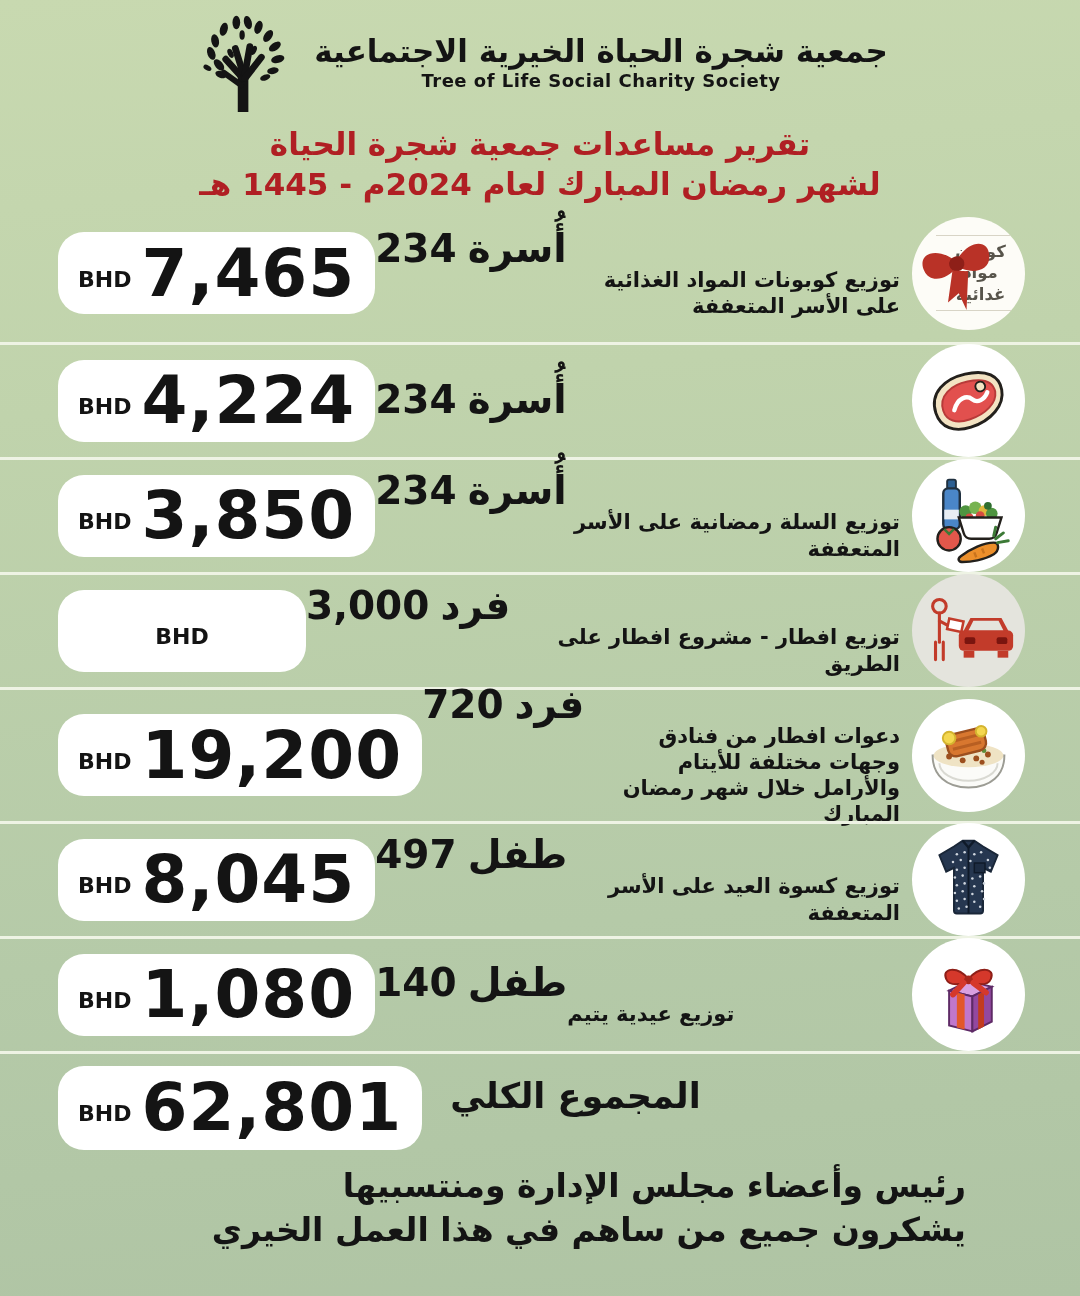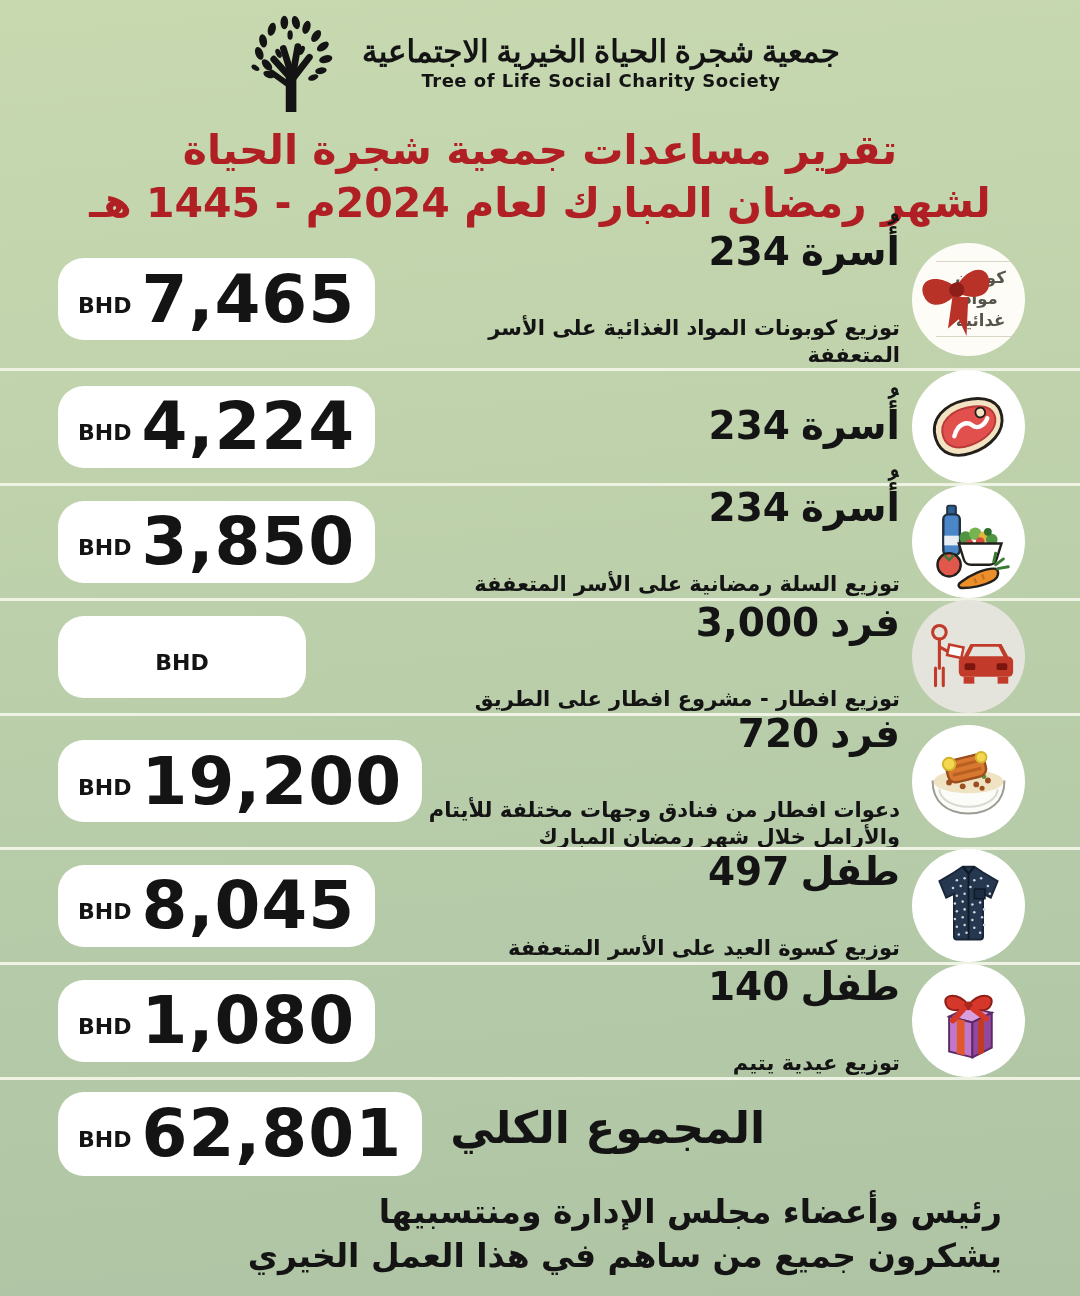--- a/index.html
+++ b/index.html
@@ -11,37 +11,37 @@
   .page{
     width:1080px;height:1296px;position:relative;
     background:linear-gradient(175deg,#c8d9b0 0%,#c0d3ac 30%,#b5caa8 70%,#afc4a4 100%);
     display:flex;flex-direction:column;
   }
   
   .header{display:flex;justify-content:center;align-items:center;gap:16px;height:110px;padding-top:8px;flex:none;}
   .logo{width:106px;height:98px;flex:none;}
   .logo svg{width:106px;height:98px;display:block;}
   .org-names{text-align:center;}
-  .org-ar{direction:rtl;font-size:31px;font-weight:bold;line-height:1.15;font-family:Liberation Serif, serif;}
+  .org-ar{direction:rtl;font-size:31px;font-weight:bold;line-height:1.15;}
   .org-en{font-size:18px;font-weight:bold;letter-spacing:.5px;line-height:1.2;}
   
-  .main-title{direction:rtl;text-align:center;color:#b01f23;font-weight:bold;font-size:41px;line-height:1.3;margin-top:6px;flex:none;}
+  .main-title{direction:rtl;text-align:center;color:#b01f23;font-weight:bold;font-size:31px;line-height:1.3;margin-top:6px;flex:none;}
   
   .row{display:flex;align-items:center;box-sizing:border-box;flex:none;}
   .bordered{border-top:3px solid #eef3e4;}
   .r-first{height:137px;}
   .r-std{height:115px;}
   .r-tall{height:134px;}
   .pill{
     background:#ffffff;border-radius:26px;margin-left:58px;height:82px;min-width:248px;
     display:flex;align-items:center;justify-content:center;gap:10px;padding:0 20px;box-sizing:border-box;flex:none;
   }
   .cur{font-size:22px;font-weight:bold;margin-top:12px;text-align:center;}
   .amt{font-size:66px;font-weight:bold;letter-spacing:1px;}
-  .info{flex:1;display:flex;flex-direction:column;align-items:flex-end;margin-right:12px;min-width:0;}
+  .info{flex:1;display:flex;flex-direction:row;margin-right:12px;min-width:0;}
   .count{display:flex;gap:11px;font-size:39px;font-weight:bold;line-height:1.15;}
   .desc{direction:rtl;text-align:right;font-size:21px;font-weight:bold;line-height:1.25;margin-top:40px;}
   .w-narrow{max-width:430px;}
   .w-mid{max-width:560px;}
   .icon-circle{
     width:113px;height:113px;border-radius:50%;background:#ffffff;margin-right:55px;flex:none;
     display:flex;align-items:center;justify-content:center;position:relative;overflow:hidden;
   }
   .icon-circle svg{width:97px;height:97px;display:block;}
   .icon-circle.gray{background:#e4e4dd;}
@@ -50,22 +50,22 @@
   .bow{position:absolute;left:0px;top:16px;width:52px;height:62px;transform:rotate(-12deg);}
   .coupon-text{
     margin-left:24px;direction:rtl;text-align:center;color:#57544b;font-weight:bold;
     font-size:16.5px;line-height:1.3;padding:5px 2px;
     border-top:1.5px solid #d8d4c6;border-bottom:1.5px solid #d8d4c6;
   }
   
   .footer{flex:1;box-sizing:border-box;display:flex;flex-direction:column;}
   .footer-top{display:flex;align-items:flex-start;padding-top:12px;}
   .total-pill{height:84px;min-width:255px;}
-  .total-label{direction:rtl;font-size:44px;font-weight:bold;margin-left:28px;margin-top:10px;text-align:right;}
-  .thanks{direction:rtl;text-align:right;padding-right:78px;font-size:33px;font-weight:bold;line-height:1.35;margin-top:14px;}
+  .total-label{direction:rtl;font-size:35px;font-weight:bold;margin-left:28px;margin-top:10px;text-align:right;}
+  .thanks{direction:rtl;text-align:right;padding-right:114px;font-size:33px;font-weight:bold;line-height:1.35;margin-top:14px;}
 </style>
 </head>
 <body>
 
 <div class="page">
 
   <header class="header">
     <div class="logo">
       <svg viewBox="0 0 110 100" xmlns="http://www.w3.org/2000/svg">
         <g fill="#141414">

